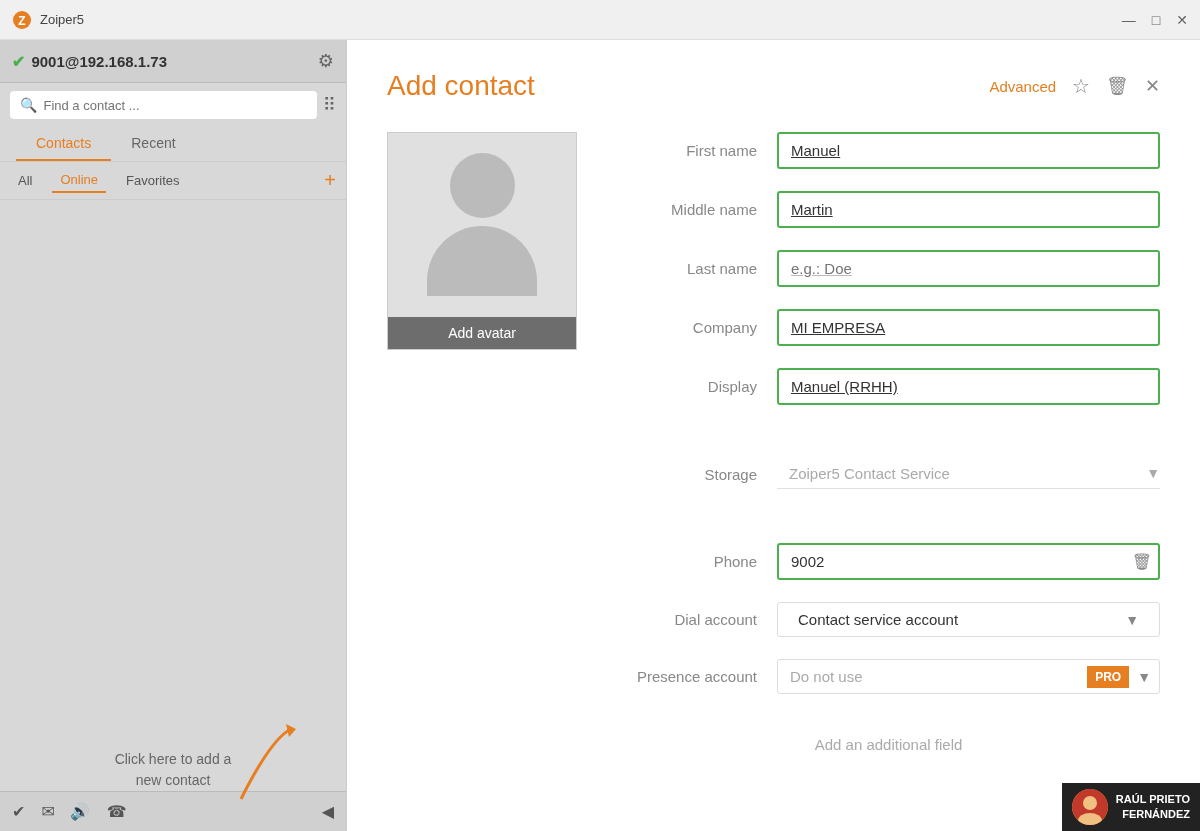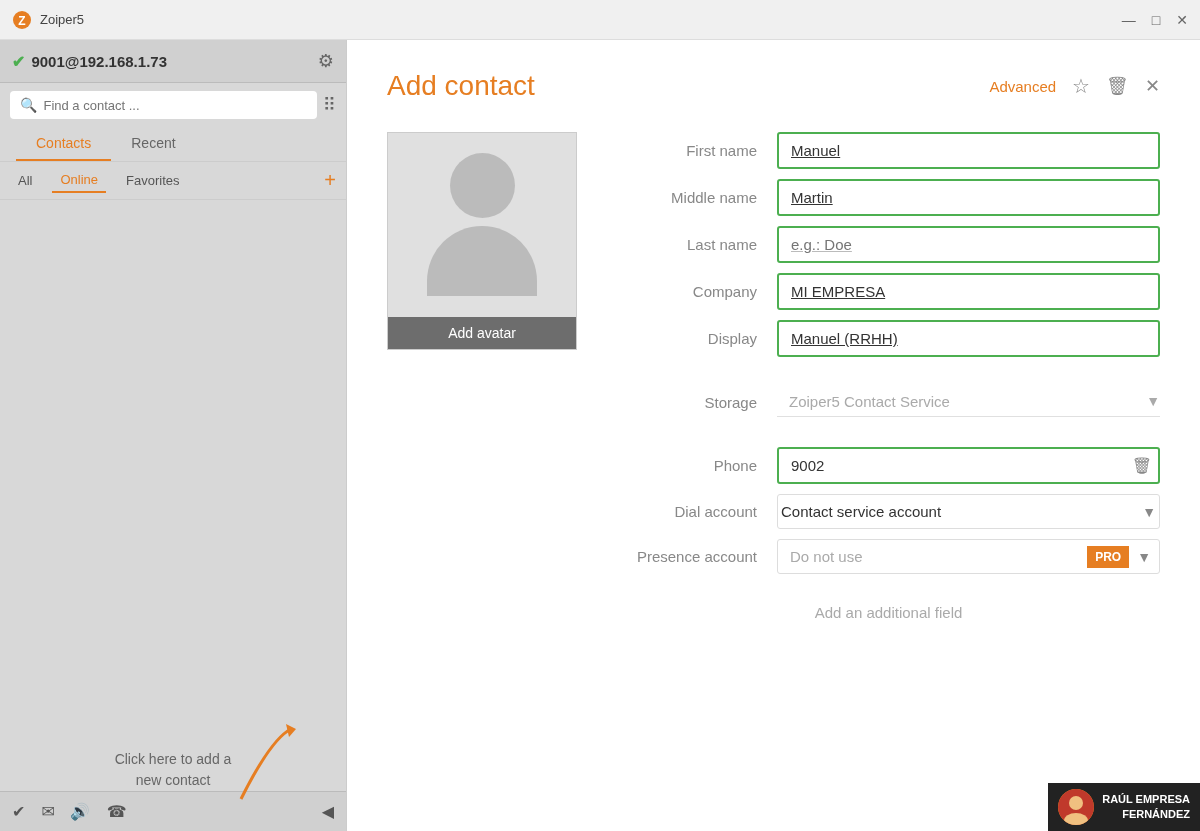--- a/index.html
+++ b/index.html
@@ -182,21 +182,21 @@
       cursor: pointer;
       position: relative;
       z-index: 2;
     }
 
     
     .form-fields {
       flex: 1;
       display: flex;
       flex-direction: column;
-      gap: 0;
+      gap: 12px;
     }
     .form-row {
       display: flex;
       align-items: center;
       margin-bottom: 10px;
     }
     .form-label {
       width: 160px;
       font-size: 15px;
       color: #888;
@@ -249,21 +249,21 @@
       cursor: pointer;
     }
 
     
     .dial-select-wrapper {
       flex: 1;
       display: flex;
       align-items: center;
       border: 1px solid #ddd;
       border-radius: 3px;
-      padding: 8px 3px;
+      padding: 8px 20px;
       background: #fff;
     }
     .dial-select-text { font-size: 15px; color: #333; flex: 1; }
     .dial-arrow { color: #888; font-size: 14px; }
 
     
     .presence-row {
       display: flex;
       align-items: center;
       margin-bottom: 10px;
@@ -490,16 +490,16 @@
 
 <div class="watermark">
   <div class="watermark-avatar">
     <svg width="36" height="36" viewBox="0 0 36 36">
       <circle cx="18" cy="18" r="18" fill="#c0392b"></circle>
       <circle cx="18" cy="14" r="7" fill="#f0c080"></circle>
       <ellipse cx="18" cy="32" rx="12" ry="8" fill="#f0c080"></ellipse>
     </svg>
   </div>
   <div class="watermark-text">
-    <span>RAÚL EMPRESA</span><br>
+    <span>RAÚL PRIETO</span><br>
     <span>FERNÁNDEZ</span>
   </div>
 </div>
 
 </body></html>

